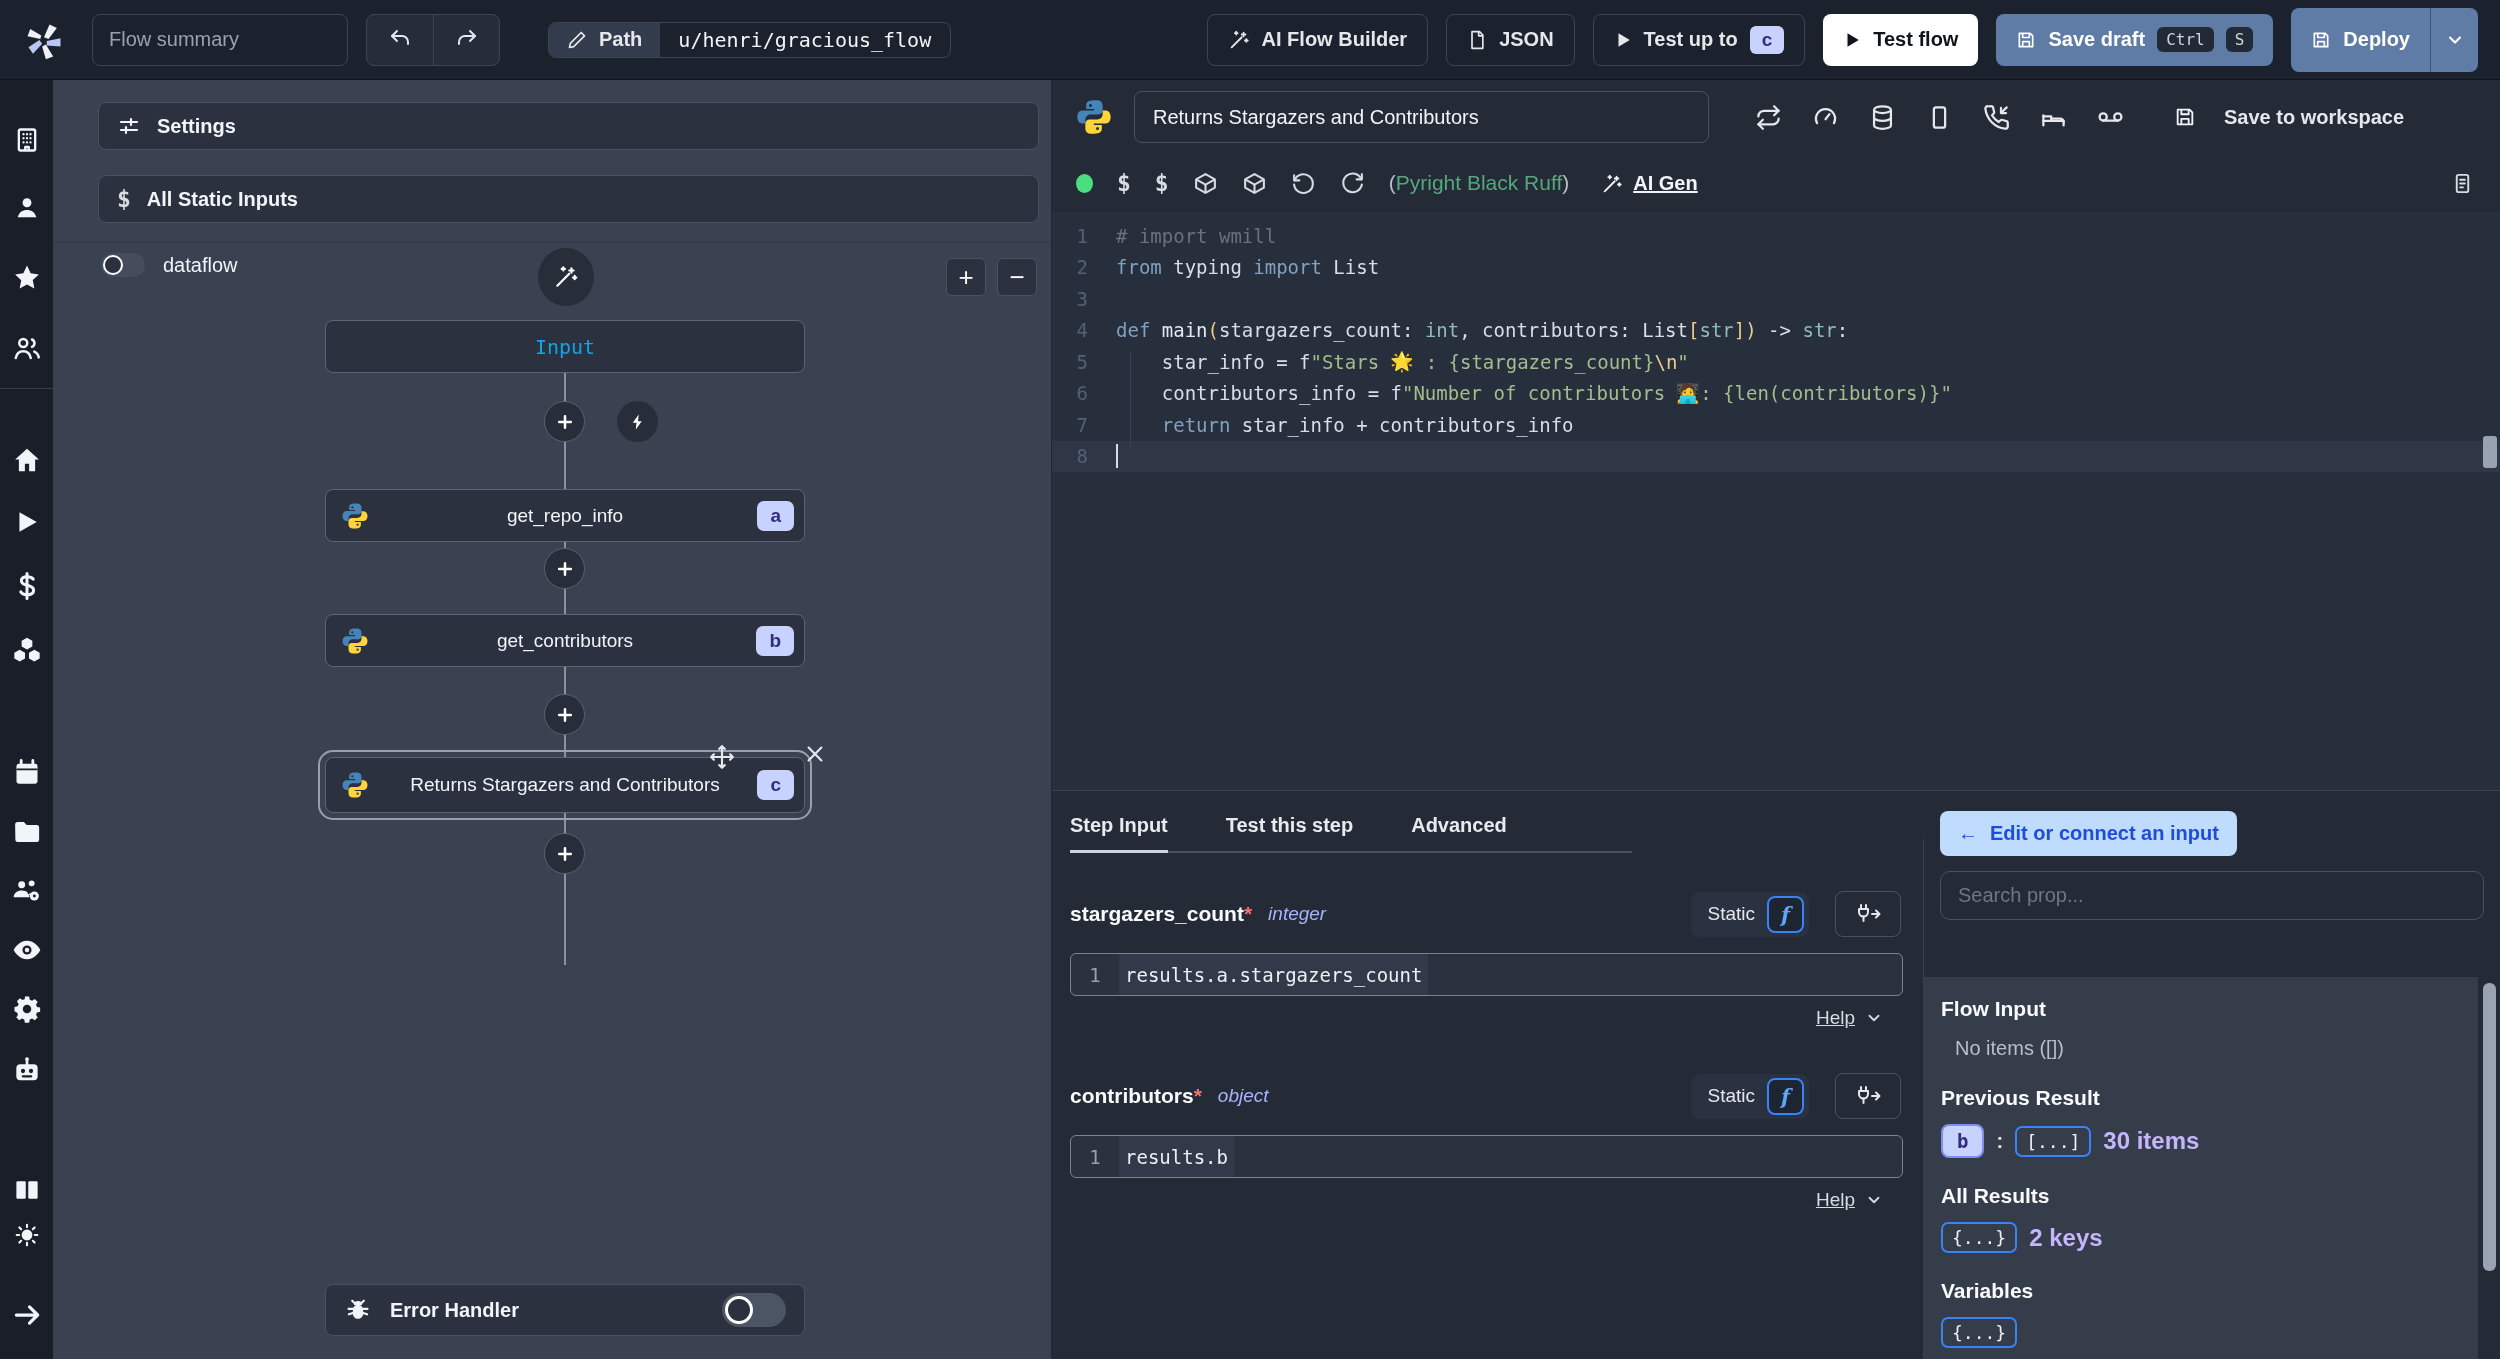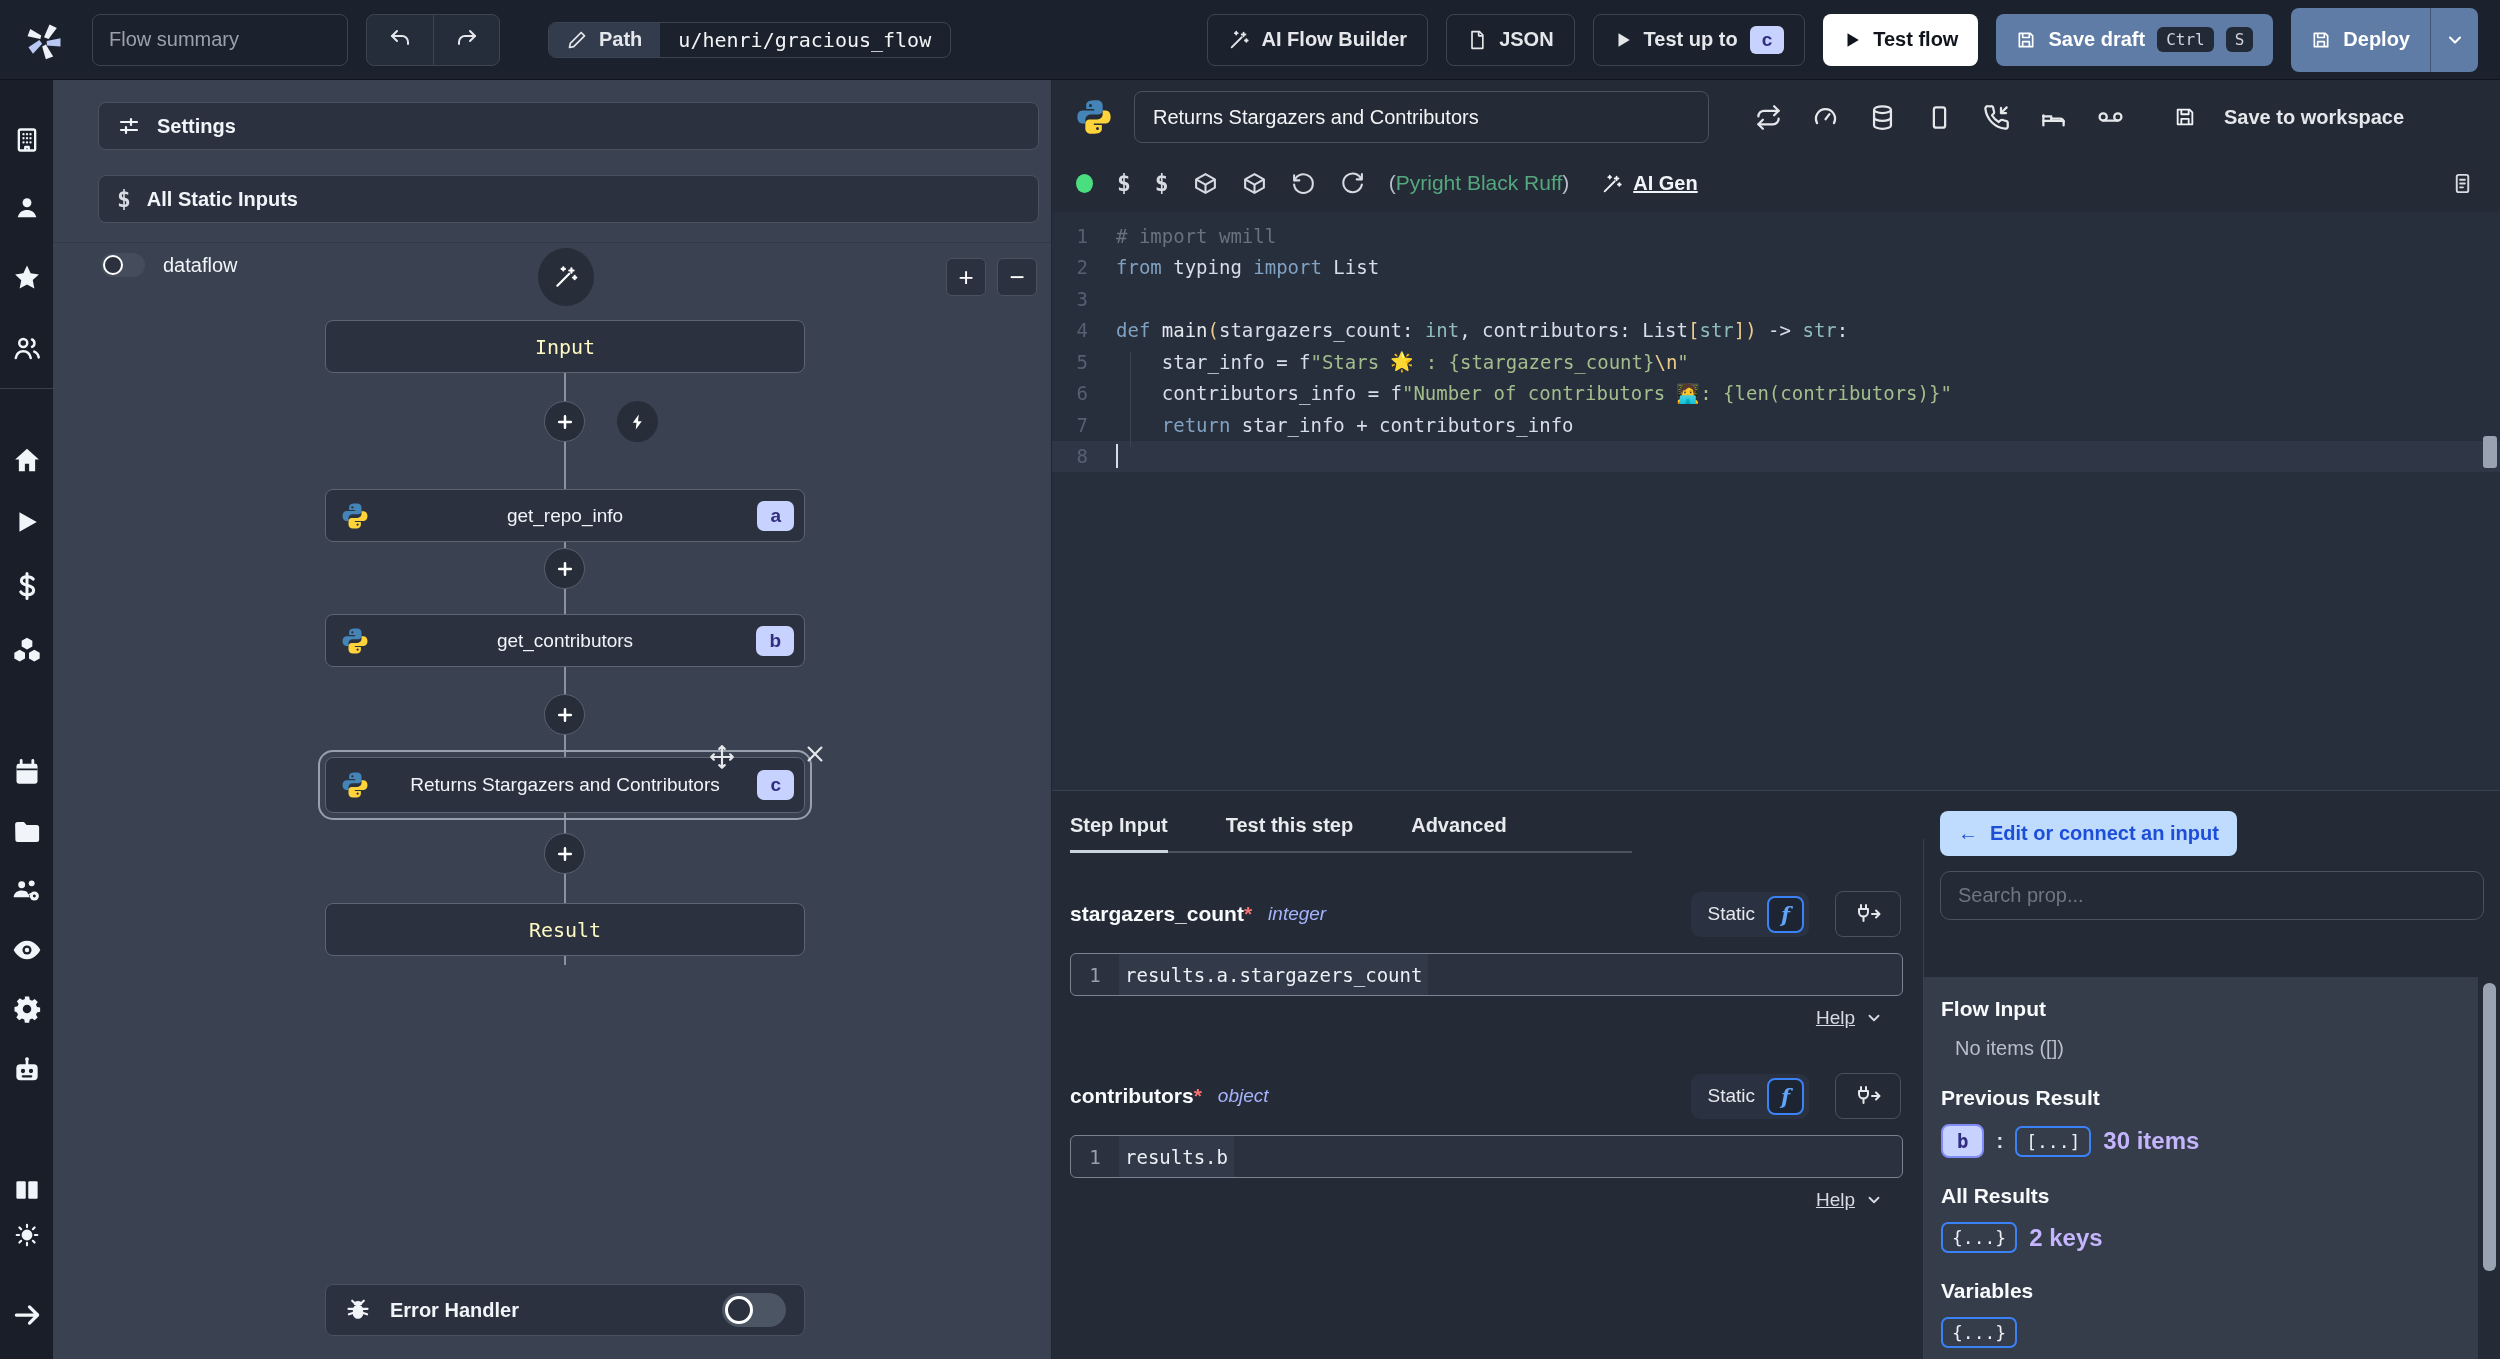--- a/index.html
+++ b/index.html
@@ -41,21 +41,21 @@
   .flowpanel { width:999px; background:#3a4150; position:relative; flex:none; border-right:1px solid #222833; }
   .panel-box { position:absolute; left:45px; right:12px; height:48px; background:#2b313e; border:1px solid #4a5260; border-radius:8px; display:flex; align-items:center; gap:16px; padding:0 18px; font-weight:700; font-size:20px; color:#f1f5f9; cursor:pointer; }
   .hdiv { position:absolute; left:0; right:0; top:162px; height:1px; background:#323945; }
   .toggle-sm { width:44px; height:24px; border-radius:12px; background:#454d5c; position:relative; cursor:pointer; }
   .toggle-sm .knob { position:absolute; left:2px; top:2px; width:20px; height:20px; border-radius:50%; background:#2b313e; border:2px solid #fff; }
   .dataflow-row { position:absolute; left:48px; top:173px; display:flex; align-items:center; gap:18px; font-size:20px; color:#f1f5f9; }
   .wand-circle { position:absolute; left:485px; top:168px; width:56px; height:58px; border-radius:50%; background:#272d39; display:flex; align-items:center; justify-content:center; cursor:pointer; }
   .zoom-btn { position:absolute; top:178px; width:40px; height:38px; background:#2b313e; border:1px solid #4a5260; border-radius:6px; color:#fff; display:flex; align-items:center; justify-content:center; font-size:26px; cursor:pointer; }
   .connector { position:absolute; left:511px; top:245px; width:2px; height:640px; background:#8b929c; }
   .fnode { position:absolute; left:272px; width:480px; height:53px; background:#2b313e; border:1px solid #5d6472; border-radius:8px; display:flex; align-items:center; justify-content:center; cursor:pointer; }
-  .fnode.mono { font-family:"DejaVu Sans Mono",monospace; font-size:20px; color:#fef9c3; }
+  .fnode.mono { font-family:"DejaVu Sans Mono",monospace; font-size:20px; color:#0ea5e9; }
   .fnode .pyico { position:absolute; left:14px; top:50%; transform:translateY(-50%); }
   .fnode .nlabel { font-size:19px; color:#f1f5f9; }
   .fnode .nbadge { position:absolute; right:10px; top:50%; transform:translateY(-50%); background:#c7d2fe; color:#312e81; font-weight:700; border-radius:7px; padding:4px 13px; font-size:19px; }
   .fnode.selected { outline:2px solid #98a0ad; outline-offset:5px; }
   .node-cross { position:absolute; top:-14px; left:383px; color:#e5e7eb; cursor:grab; }
   .node-x { position:absolute; top:-15px; right:-22px; color:#e5e7eb; cursor:pointer; }
   .plus-circle { position:absolute; left:491px; width:41px; height:41px; border-radius:50%; background:#272d39; border:1px solid #596070; display:flex; align-items:center; justify-content:center; cursor:pointer; }
   .bolt-circle { position:absolute; left:564px; width:41px; height:41px; border-radius:50%; background:#272d39; display:flex; align-items:center; justify-content:center; cursor:pointer; }
   .errnode { position:absolute; left:272px; top:1204px; width:480px; height:52px; background:#2b313e; border:1px solid #4a5260; border-radius:8px; display:flex; align-items:center; gap:18px; padding:0 18px; cursor:pointer; }
   .errnode .elabel { font-weight:700; font-size:20px; color:#f1f5f9; flex:1; }
@@ -463,23 +463,20 @@
           </svg>
       </span>
     </div>
 
     <div class="plus-circle" style="top:753px">
       <svg width="20" height="20" viewBox="0 0 24 24" fill="none" stroke="#fff" stroke-width="3" stroke-linecap="round">
           <path d="M12 5v14M5 12h14"></path>
         </svg>
     </div>
 
-    <div class="fnode mono" style="top:823px">
-      <span>Result</span>
-    </div>
 
     <div class="errnode">
       <span>
         <svg width="28" height="28" viewBox="0 0 24 24" fill="#f1f5f9">
             <path d="M12 7.5c2.5 0 4.4 1.9 4.4 4.3v3.4c0 2.4-2 4.3-4.4 4.3s-4.4-1.9-4.4-4.3v-3.4c0-2.4 1.9-4.3 4.4-4.3z"></path>
             <path d="M8.5 7.8a3.5 3.5 0 0 1 7 0z"></path>
             <path d="M7.6 11H3.8M7.6 14.5l-3.4 1.2M16.4 11h3.8M16.4 14.5l3.4 1.2M9 6L7 4M15 6l2-2" stroke="#f1f5f9" stroke-width="1.8" stroke-linecap="round" fill="none"></path>
           </svg>
       </span>
       <span class="elabel">Error Handler</span>

